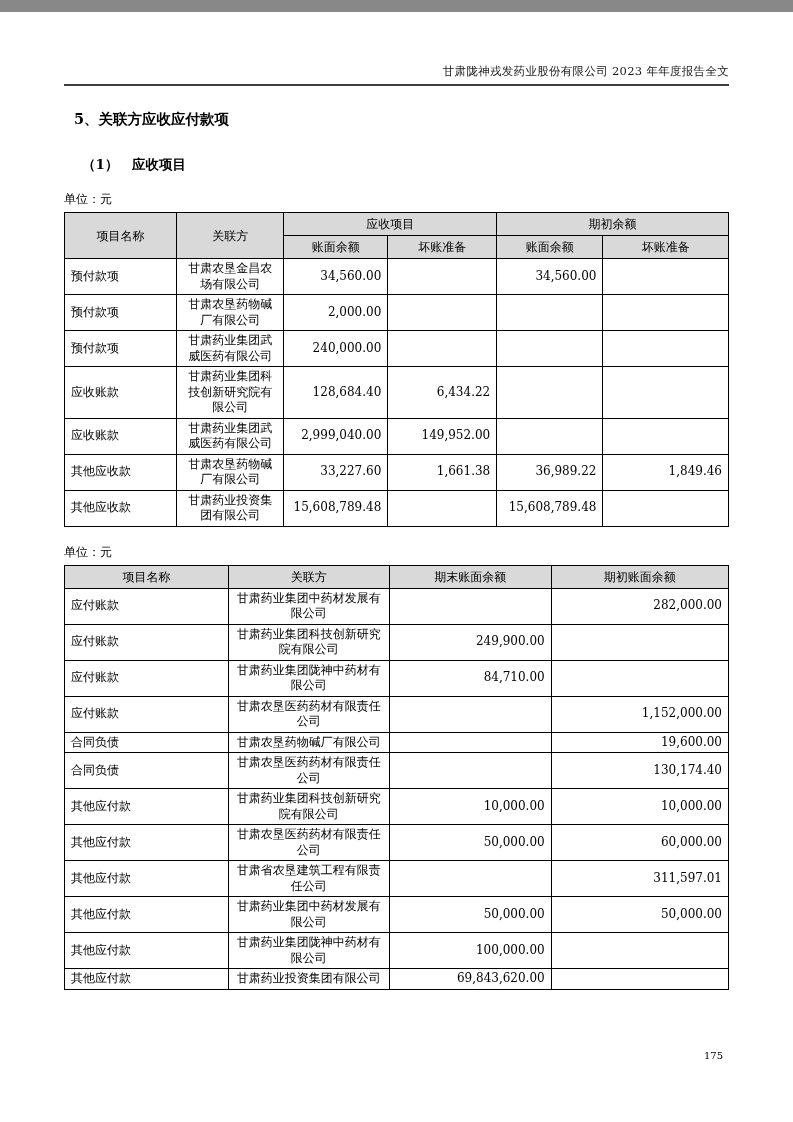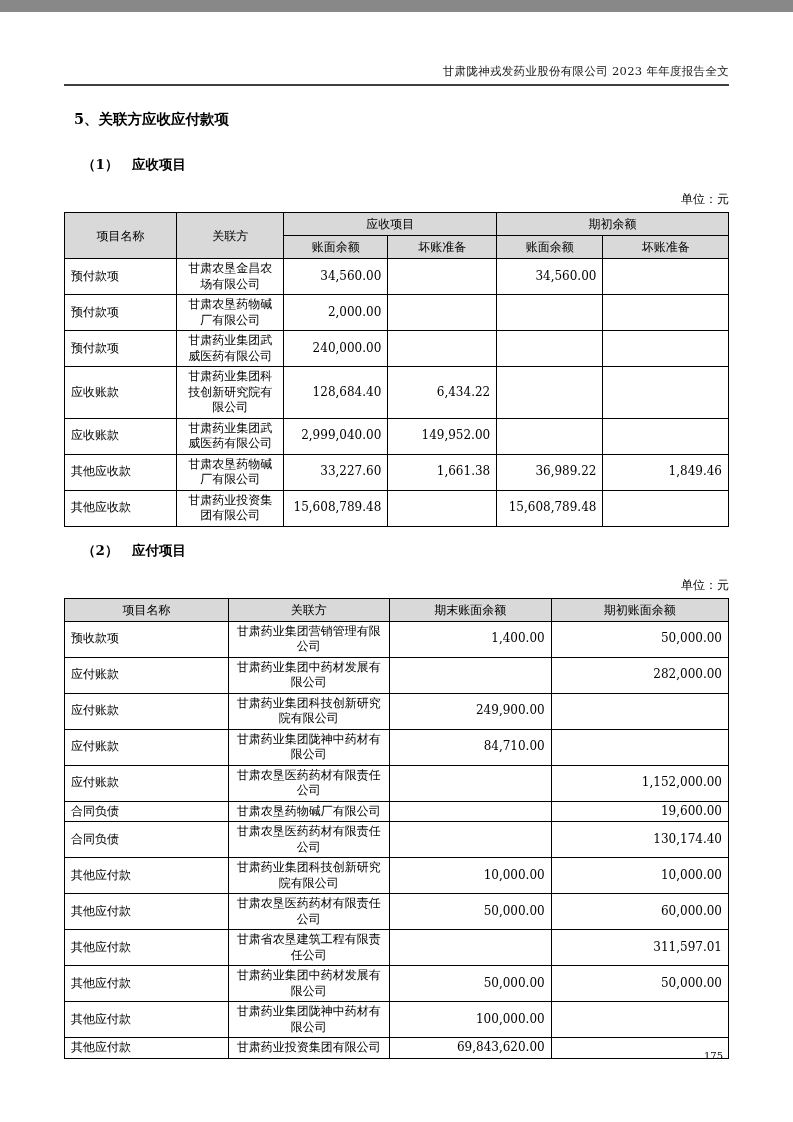--- a/index.html
+++ b/index.html
@@ -37,21 +37,20 @@
   .h2 {
     margin-top: 27px;
     margin-left: 18px;
     font-size: 13.5px;
     font-weight: bold;
     white-space: pre;
   }
   .unit {
     margin-top: 17px;
     margin-bottom: 4px;
-    text-align: right;
     font-size: 12px;
   }
 
   table {
     width: 100%;
     border-collapse: collapse;
     table-layout: fixed;
     font-size: 12px;
   }
   th, td {
@@ -182,46 +181,39 @@
             <td class="c-item">其他应收款</td>
             <td class="c-party">甘肃药业投资集团有限公司</td>
             <td class="c-num">15,608,789.48</td>
             <td class="c-num"></td>
             <td class="c-num">15,608,789.48</td>
             <td class="c-num"></td>
           </tr>
         </tbody>
     </table>
 
-    <div class="h2 h2-pay">（2）　应付项目</div>
     <div class="unit">单位：元</div>
 
     <table class="t-pay">
       <colgroup>
           <col>
           <col>
           <col>
           <col>
         </colgroup>
       <thead>
         <tr>
           <th>项目名称</th>
           <th>关联方</th>
           <th>期末账面余额</th>
           <th>期初账面余额</th>
         </tr>
       </thead>
       <tbody id="pay-body">
           <tr>
-            <td class="c-item">预收款项</td>
-            <td class="c-party">甘肃药业集团营销管理有限公司</td>
-            <td class="c-num">1,400.00</td>
-            <td class="c-num">50,000.00</td>
-          </tr>
-          <tr>
             <td class="c-item">应付账款</td>
             <td class="c-party">甘肃药业集团中药材发展有限公司</td>
             <td class="c-num"></td>
             <td class="c-num">282,000.00</td>
           </tr>
           <tr>
             <td class="c-item">应付账款</td>
             <td class="c-party">甘肃药业集团科技创新研究院有限公司</td>
             <td class="c-num">249,900.00</td>
             <td class="c-num"></td>

